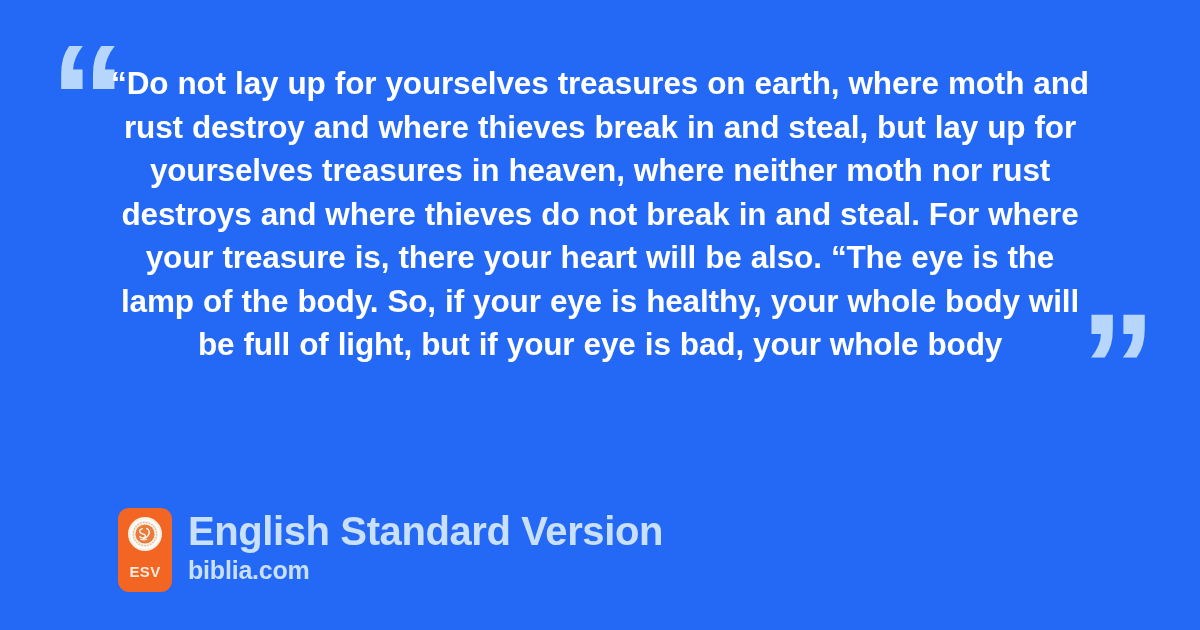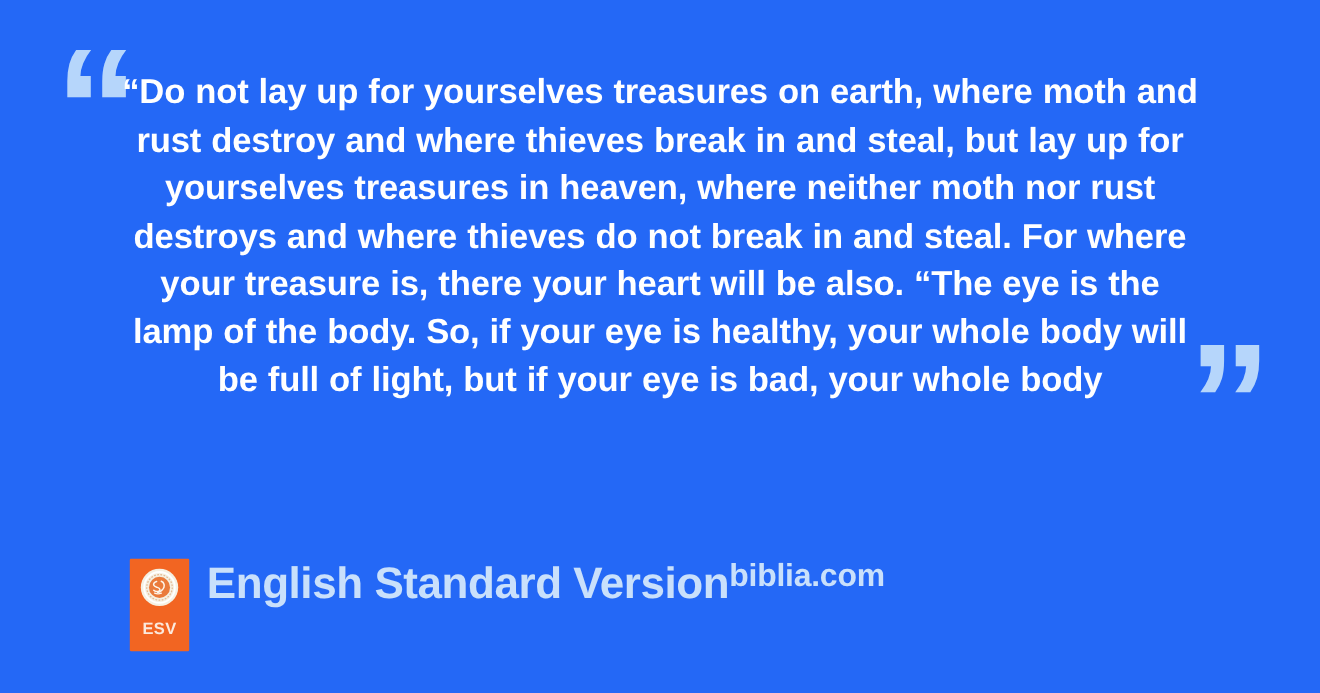--- a/index.html
+++ b/index.html
@@ -70,21 +70,21 @@
     top: 508px;
     display: flex;
     align-items: flex-start;
   }
 
   .logo-tile {
     position: relative;
     width: 54px;
     height: 84px;
     background: #f26522;
-    border-radius: 1px;
+    border-radius: 11px;
     flex: 0 0 auto;
     display: flex;
     flex-direction: column;
     align-items: center;
     justify-content: flex-start;
     padding-top: 9px;
     box-sizing: border-box;
   }
   .logo-seal {
     width: 34px;
@@ -103,38 +103,38 @@
     font-family: "Liberation Sans", sans-serif;
     font-weight: 700;
     font-size: 15px;
     line-height: 1;
     letter-spacing: 0.3px;
   }
 
   .attribution-text {
     margin-left: 16px;
     display: flex;
-    flex-direction: row;
+    flex-direction: column;
     justify-content: flex-start;
   }
   .version-name {
     color: #c9e0fb;
     font-family: "Liberation Sans", sans-serif;
     font-weight: 700;
     font-size: 40px;
     line-height: 46px;
     letter-spacing: -0.4px;
     white-space: nowrap;
   }
   .site-url {
     margin-top: 2px;
     color: #c9e0fb;
     font-family: "Liberation Sans", sans-serif;
     font-weight: 700;
-    font-size: 29px;
+    font-size: 25px;
     line-height: 28px;
     letter-spacing: -0.2px;
     white-space: nowrap;
   }
 </style>
 </head>
 <body>
 
 <div class="card">
 

